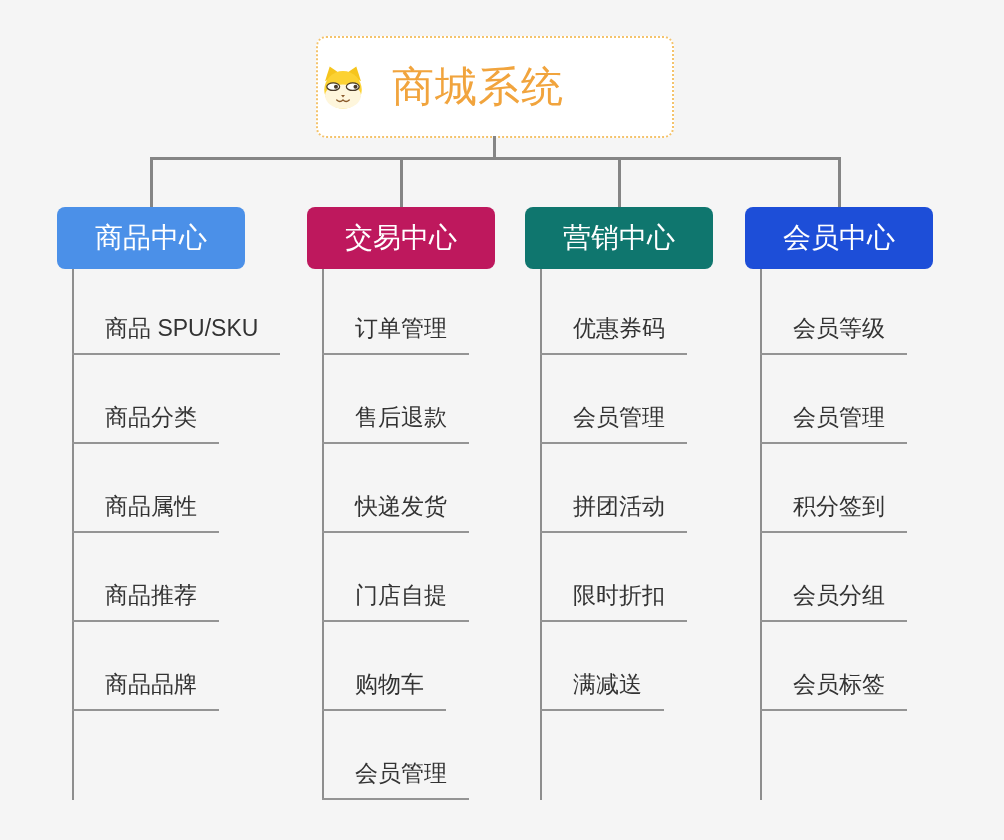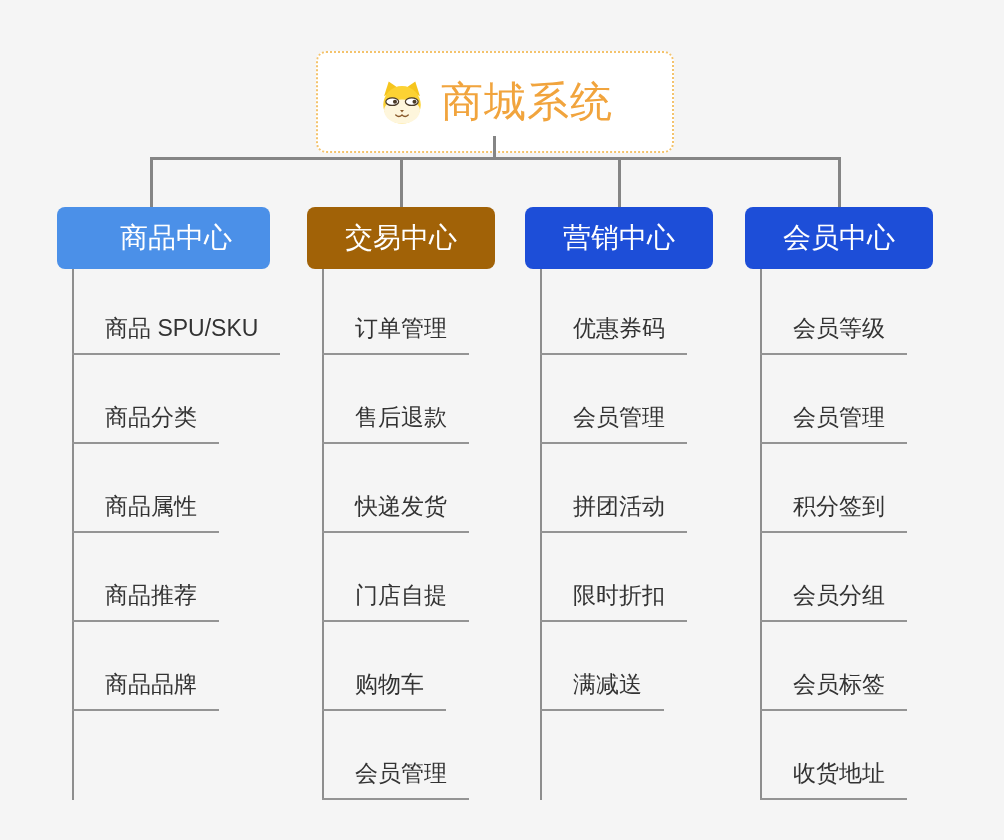--- a/index.html
+++ b/index.html
@@ -3,24 +3,24 @@
 <meta charset="utf-8">
 <style>
   html,body{margin:0;padding:0;}
   .canvas{
     position:relative;width:1004px;height:840px;
     background:#f5f5f5;overflow:hidden;
     font-family:"Liberation Sans","DejaVu Sans",sans-serif;
   }
   
   .root-node{
-    position:absolute;left:316px;top:51px;width:358px;height:102px;
+    position:absolute;left:316px;top:36px;width:358px;height:102px;
     box-sizing:border-box;background:#ffffff;
     border:2px dotted #f4c36c;border-radius:10px;
-    display:flex;align-items:center;justify-content:center;gap:14px;
+    display:flex;align-items:center;gap:24px;
   }
   .root-title{font-size:42px;letter-spacing:1px;color:#f1a43d;white-space:nowrap;}
   .dog-icon{width:50px;height:47px;display:block;}
   
   .connector{position:absolute;background:#858585;}
   .stub{left:493px;top:136px;width:3px;height:24px;}
   .hline{left:150px;top:157px;width:691px;height:3px;}
   .drop{top:159px;width:3px;height:49px;}
   .drop-0{left:150px}.drop-1{left:400px}.drop-2{left:618px}.drop-3{left:838px}
   
@@ -62,21 +62,21 @@
   </div>
 
   <div class="connector stub"></div>
   <div class="connector hline"></div>
   <div class="connector drop drop-0"></div>
   <div class="connector drop drop-1"></div>
   <div class="connector drop drop-2"></div>
   <div class="connector drop drop-3"></div>
 
   <div class="column col-0">
-    <div class="node" style="background: rgb(75, 144, 232); padding-left: 25px;">商品中心</div>
+    <div class="node" style="background: rgb(75, 144, 232);">商品中心</div>
     <div class="trunk"></div>
     <div class="items">
       <div class="item">
           <span class="item-label">商品 SPU/SKU</span>
         </div>
       <div class="item">
           <span class="item-label">商品分类</span>
         </div>
       <div class="item">
           <span class="item-label">商品属性</span>
@@ -84,21 +84,21 @@
       <div class="item">
           <span class="item-label">商品推荐</span>
         </div>
       <div class="item">
           <span class="item-label">商品品牌</span>
         </div>
     </div>
   </div>
 
   <div class="column col-1">
-    <div class="node" style="background: #a16207; font-family: Liberation Mono, monospace;">交易中心</div>
+    <div class="node" style="background: #be185d; font-family: Liberation Mono, monospace;">交易中心</div>
     <div class="trunk"></div>
     <div class="items">
       <div class="item">
           <span class="item-label">订单管理</span>
         </div>
       <div class="item">
           <span class="item-label">售后退款</span>
         </div>
       <div class="item">
           <span class="item-label">快递发货</span>
@@ -109,21 +109,21 @@
       <div class="item">
           <span class="item-label">购物车</span>
         </div>
       <div class="item">
           <span class="item-label">会员管理</span>
         </div>
     </div>
   </div>
 
   <div class="column col-2">
-    <div class="node" style="background: #1d4ed8;">营销中心</div>
+    <div class="node" style="background: #0f766e;">营销中心</div>
     <div class="trunk"></div>
     <div class="items">
       <div class="item">
           <span class="item-label">优惠券码</span>
         </div>
       <div class="item">
           <span class="item-label">会员管理</span>
         </div>
       <div class="item">
           <span class="item-label">拼团活动</span>
@@ -149,19 +149,16 @@
         </div>
       <div class="item">
           <span class="item-label">积分签到</span>
         </div>
       <div class="item">
           <span class="item-label">会员分组</span>
         </div>
       <div class="item">
           <span class="item-label">会员标签</span>
         </div>
-      <div class="item">
-          <span class="item-label">收货地址</span>
-        </div>
     </div>
   </div>
 
 </div>
 
 </body></html>

